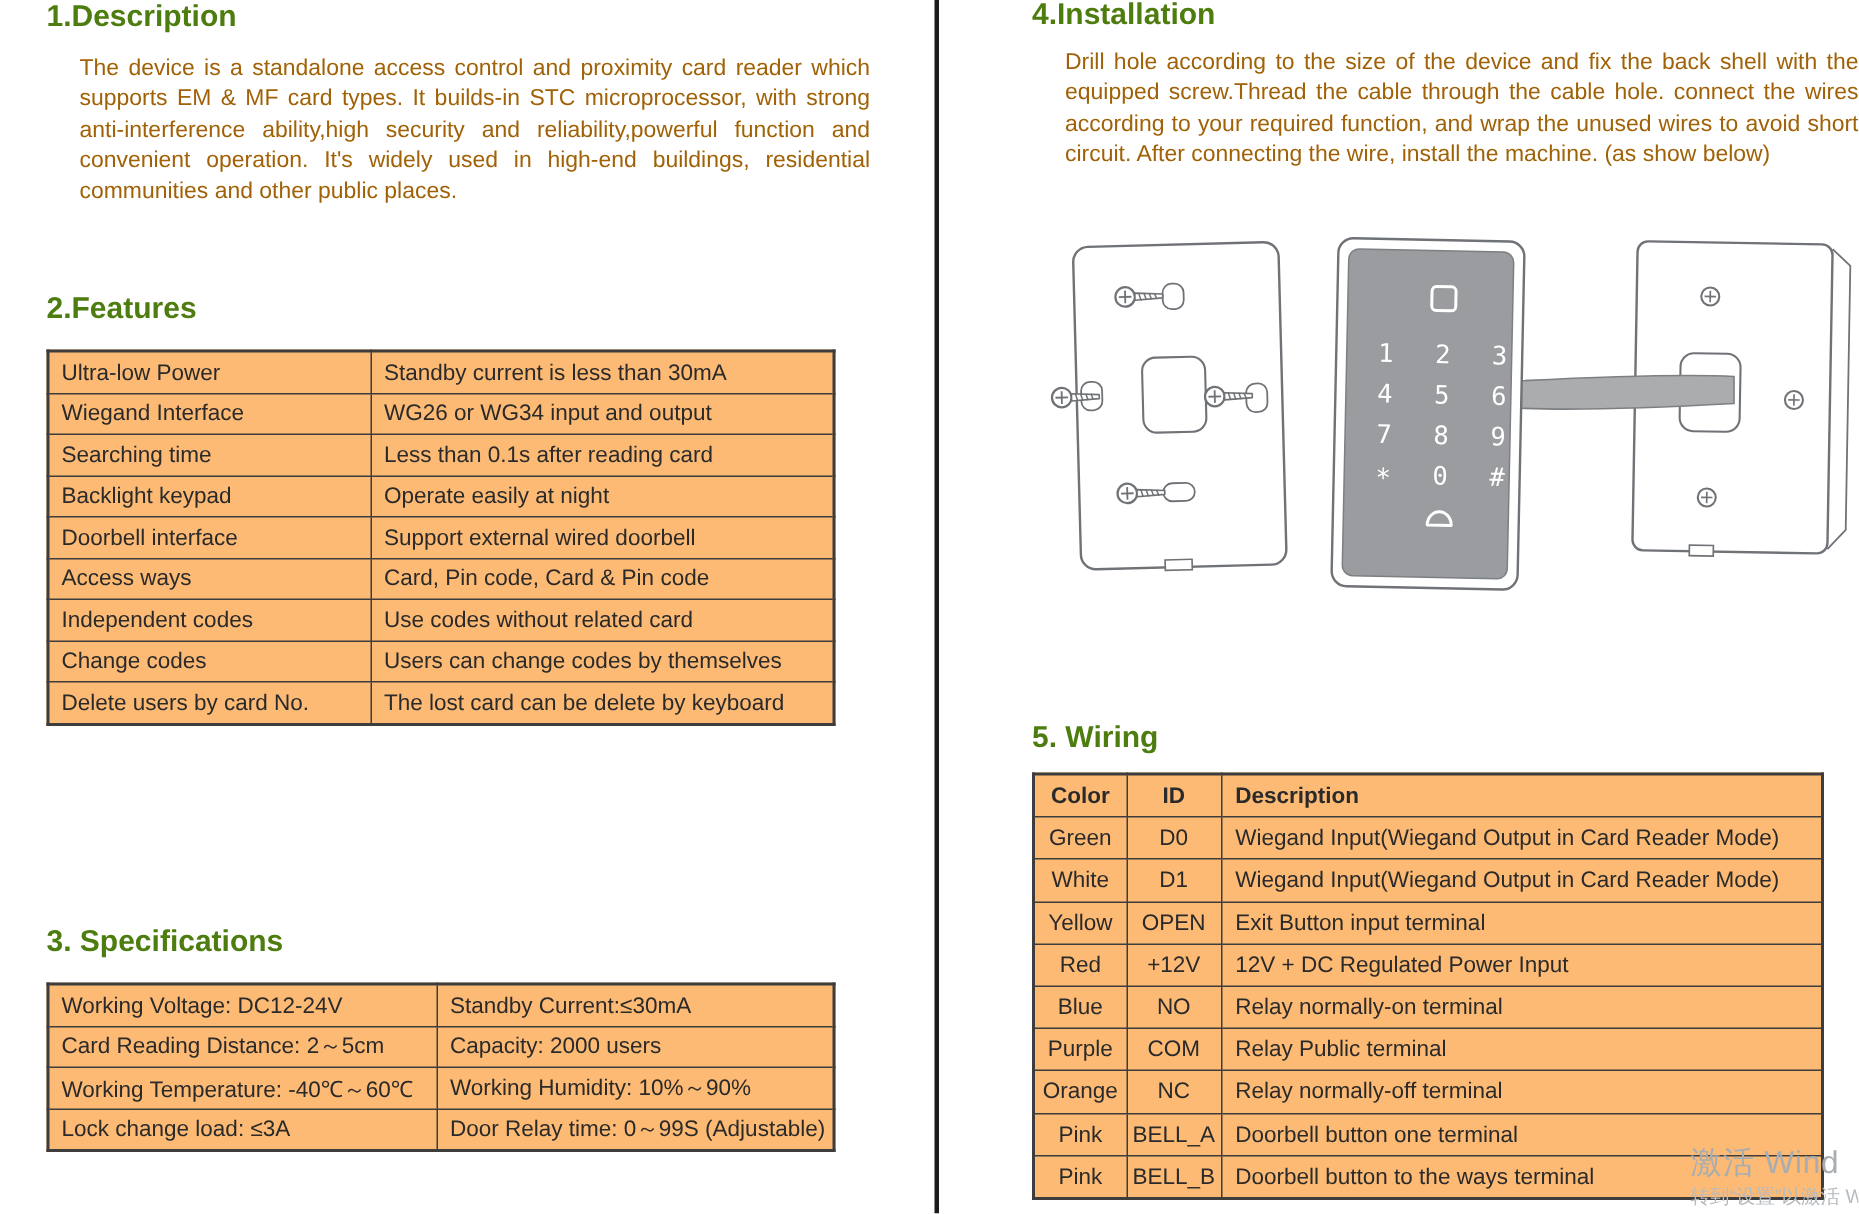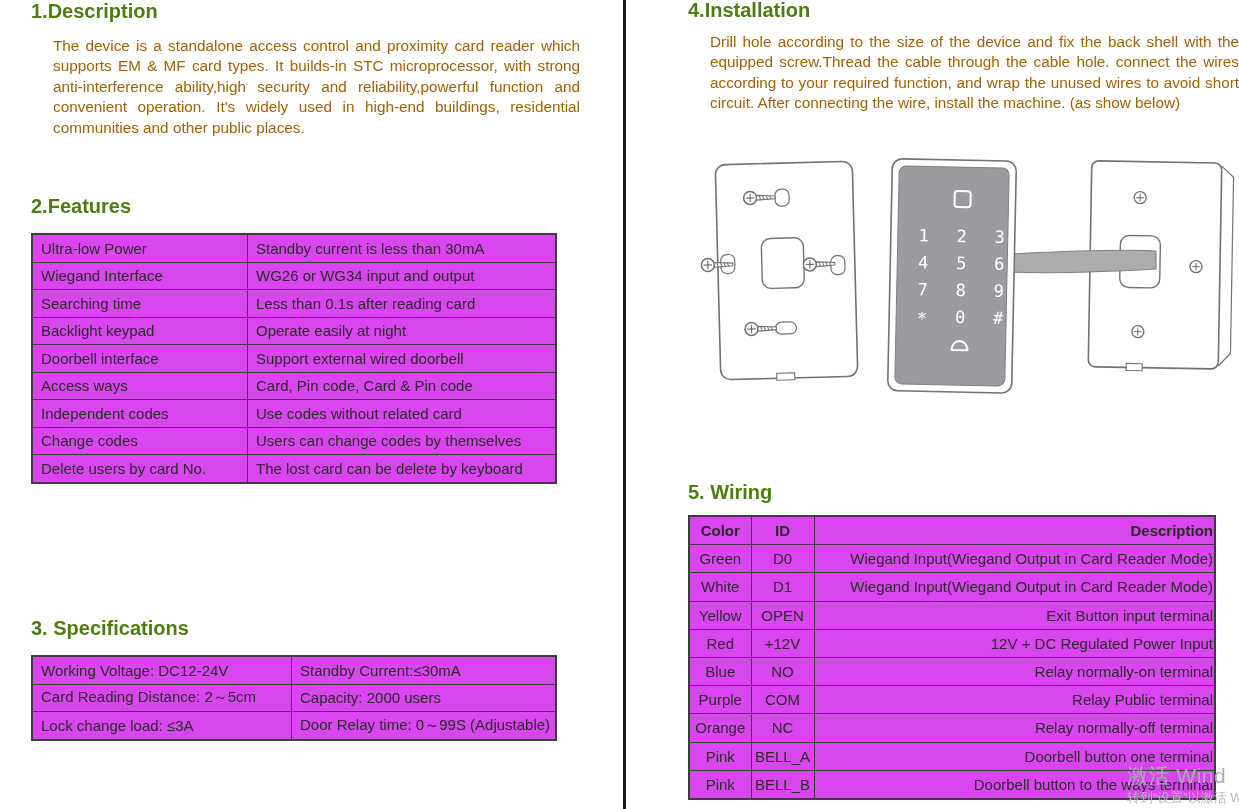--- a/index.html
+++ b/index.html
@@ -4,38 +4,38 @@
 <style>
   html,body{margin:0;padding:0;}
   body{width:1239px;height:809px;overflow:hidden;background:#fff;
        font-family:"Liberation Sans", sans-serif;color:#2e2e2e;position:relative;}
   .page{position:absolute;inset:0;overflow:hidden;}
   .abs{position:absolute;}
   .hd{font-size:20px;font-weight:bold;color:#4d7c0f;white-space:nowrap;}
   .para{font-size:15.3px;line-height:20.4px;text-align:justify;color:#a16207;margin-left:22px;}
   .divider{left:623px;top:0;width:3px;height:809px;background:#1b1b1b;}
 
-  table{border-collapse:collapse;table-layout:fixed;background:#d946ef;}
+  table{border-collapse:collapse;table-layout:fixed;background:#fdba74;}
   table, td, th{border:1px solid #3d3d3d;}
   table{border-width:2px;}
   td, th{font-size:15px;color:#2a2a2a;padding:0 0 0 8px;height:26.5px;
          white-space:nowrap;overflow:hidden;text-align:left;vertical-align:middle;}
 
   #features-table{width:526px;}
   #features-table td:first-child{width:206px;}
   #specs-table{width:526px;}
   #specs-table td:first-child{width:250px;}
   #wiring-table{width:528px;}
   #wiring-table th{font-weight:bold;}
   #wiring-table col.c-color{width:62px;}
   #wiring-table col.c-id{width:63px;}
   #wiring-table td, #wiring-table th{height:25.2px;padding:1px;}
   #wiring-table td:nth-child(1), #wiring-table th:nth-child(1),
   #wiring-table td:nth-child(2), #wiring-table th:nth-child(2){text-align:center;}
-  #wiring-table td:nth-child(3), #wiring-table th:nth-child(3){text-align:right;padding-left:9px;}
+  #wiring-table td:nth-child(3), #wiring-table th:nth-child(3){text-align:left;padding-left:9px;}
 
   .watermark{left:1127px;top:765px;color:#a8adb2;line-height:1;}
   .wm1{font-size:21px;letter-spacing:.5px;}
   .wm2{font-size:13px;margin-top:5px;color:#b6bbbf;white-space:nowrap;}
   svg text{user-select:none;}
 </style>
 </head>
 <body>
 
 <div class="page">
@@ -90,20 +90,24 @@
   <div class="abs hd" style="left:31px;top:617px;">3. Specifications</div>
   <table class="abs" id="specs-table" style="left:31px;top:655px;">
     <tbody>
         <tr>
           <td>Working Voltage: DC12-24V</td>
           <td>Standby Current:≤30mA</td>
         </tr>
         <tr>
           <td>Card Reading Distance: 2～5cm</td>
           <td>Capacity: 2000 users</td>
+        </tr>
+        <tr>
+          <td>Working Temperature: -40℃～60℃</td>
+          <td>Working Humidity: 10%～90%</td>
         </tr>
         <tr>
           <td>Lock change load: ≤3A</td>
           <td>Door Relay time: 0～99S (Adjustable)</td>
         </tr>
       </tbody>
   </table>
 
   <div class="abs hd" style="left:688px;top:-1px;">4.Installation</div>
   <div class="abs para" style="left:688px;top:32px;width:529px;">Drill hole according to the size of the device and fix the back shell with the equipped screw.Thread the cable through the cable hole. connect the wires according to your required function, and wrap the unused wires to avoid short circuit. After connecting the wire, install the machine. (as show below)</div>

